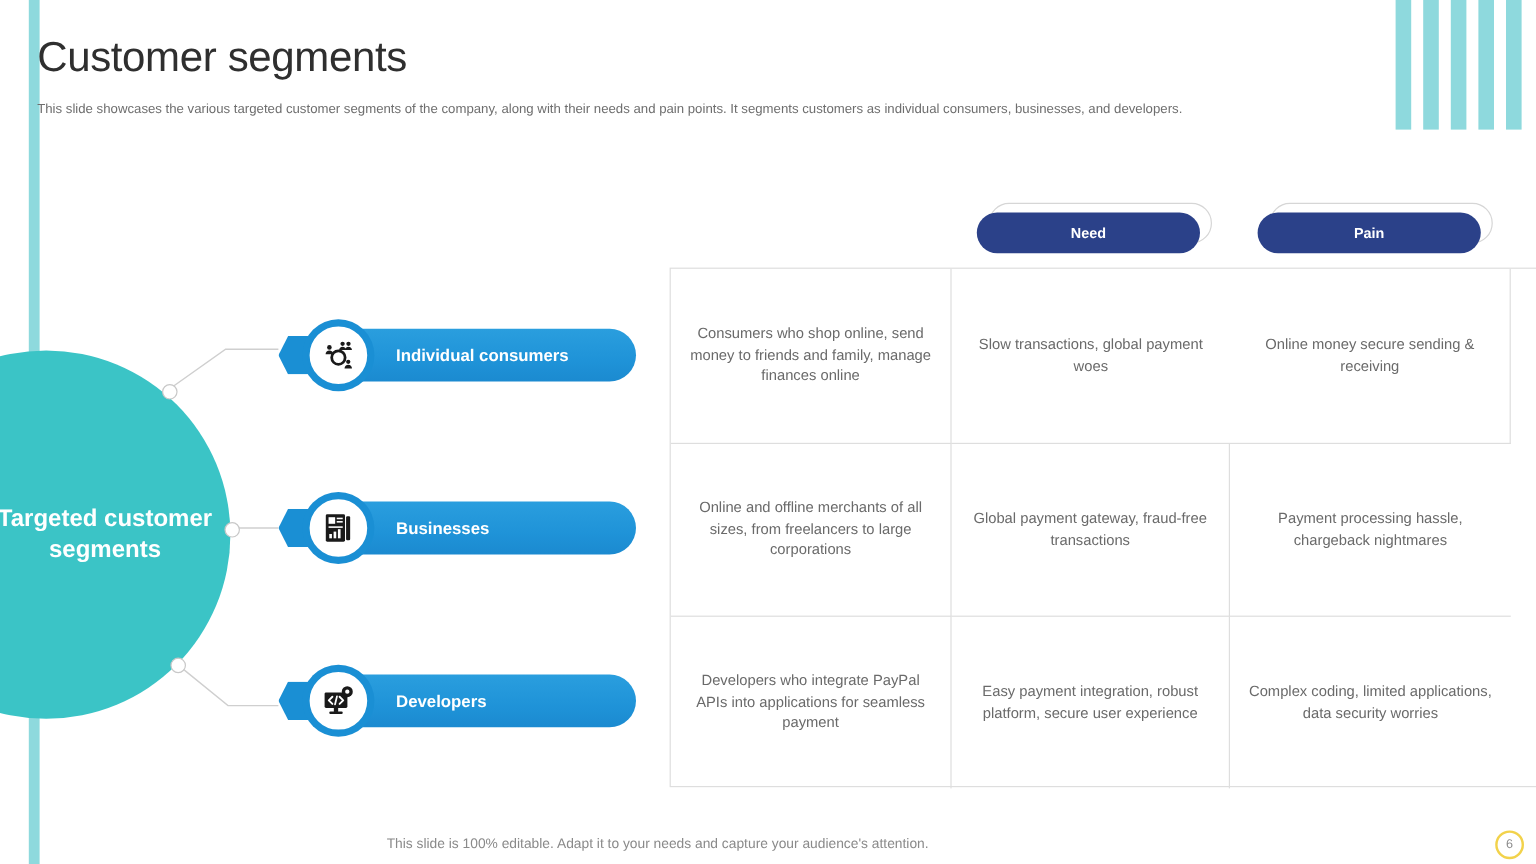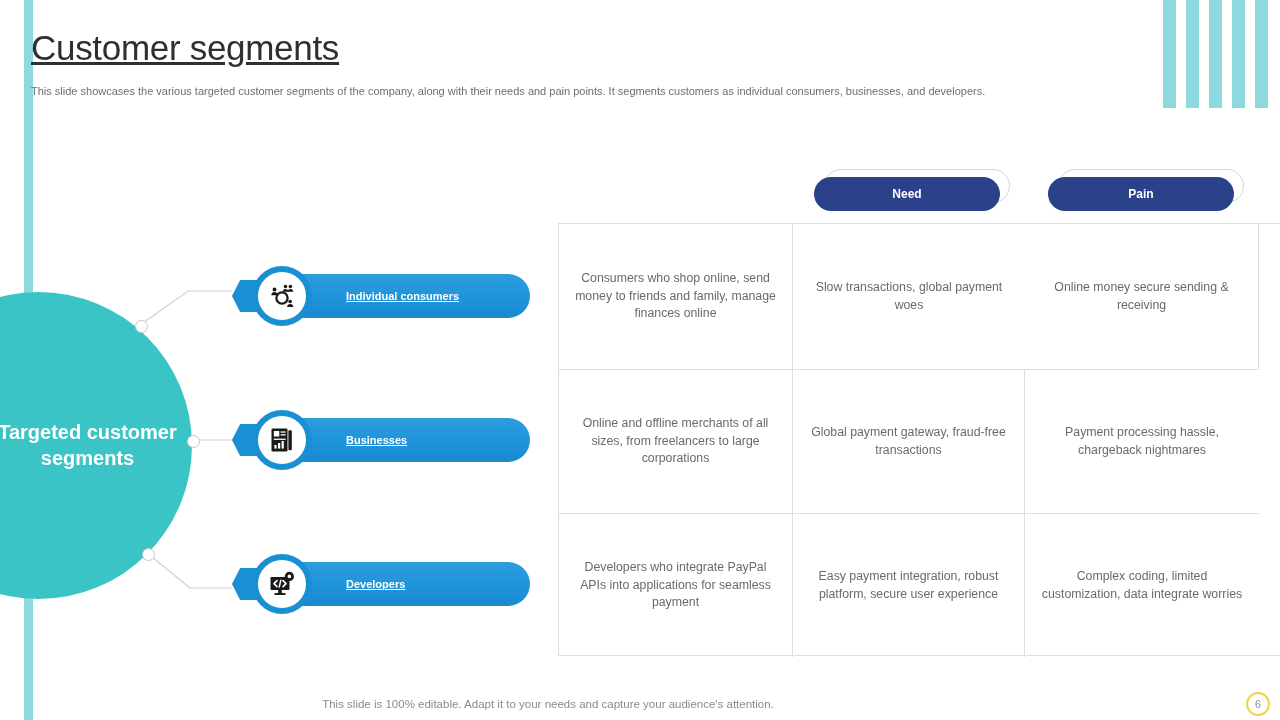--- a/index.html
+++ b/index.html
@@ -48,21 +48,20 @@
   
   .page-title {
     position: absolute;
     left: 31px;
     top: 28px;
     font-size: 35px;
     color: #2f2f2f;
     font-weight: normal;
     letter-spacing: -0.3px;
     white-space: nowrap;
-    text-decoration: underline;
   }
   .page-subtitle {
     position: absolute;
     left: 31px;
     top: 85px;
     font-size: 11px;
     color: #6e6e6e;
     white-space: nowrap;
   }
 
@@ -135,25 +134,24 @@
     top: 0;
     width: 256px;
     height: 44px;
     border-radius: 22px;
     background: linear-gradient(180deg, #2a9ede 0%, #1f93d8 60%, #1b8ad0 100%);
     display: flex;
     align-items: center;
   }
   .pill-label {
     color: #ffffff;
-    font-size: 11px;
+    font-size: 14px;
     font-weight: bold;
-    margin-left: 72px;
+    margin-left: 56px;
     white-space: nowrap;
-    text-decoration: underline;
   }
   .icon-badge {
     position: absolute;
     left: 20px;
     top: -8px;
     width: 60px;
     height: 60px;
     border-radius: 50%;
     background: #1a8fd4;
     display: flex;
@@ -371,19 +369,19 @@
     <div class="cell">Consumers who shop online, send money to friends and family, manage finances online</div>
     <div class="cell last-col">Slow transactions, global payment woes</div>
     <div class="cell">Online money secure sending &amp; receiving</div>
 
     <div class="cell">Online and offline merchants of all sizes, from freelancers to large corporations</div>
     <div class="cell">Global payment gateway, fraud-free transactions</div>
     <div class="cell last-col">Payment processing hassle, chargeback nightmares</div>
 
     <div class="cell last-row">Developers who integrate PayPal APIs into applications for seamless payment</div>
     <div class="cell last-row">Easy payment integration, robust platform, secure user experience</div>
-    <div class="cell last-col last-row">Complex coding, limited customization, data integrate worries</div>
+    <div class="cell last-col last-row">Complex coding, limited applications, data security worries</div>
   </div>
 
   <div class="footer-note">This slide is 100% editable. Adapt it to your needs and capture your audience's attention.</div>
   <div class="page-badge">6</div>
 
 </div>
 
 </body></html>

